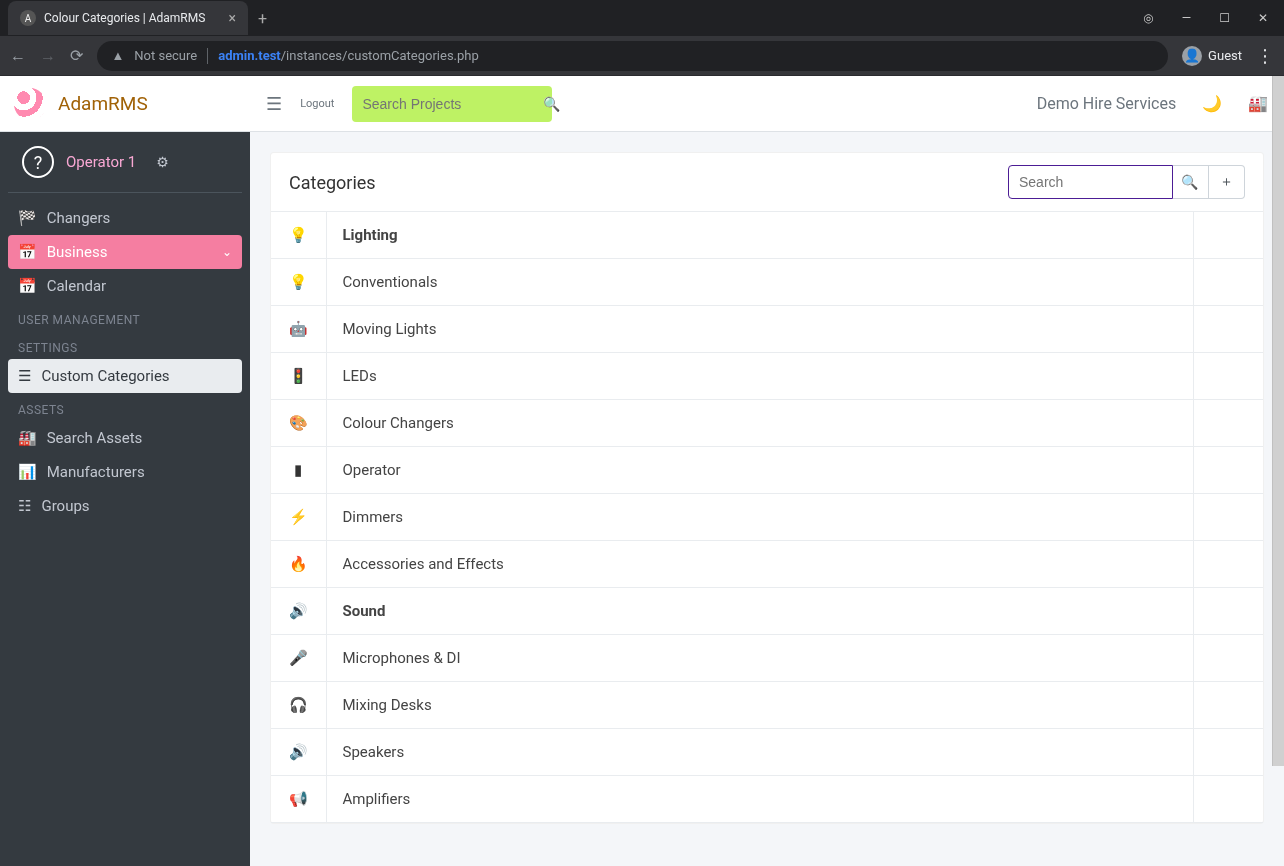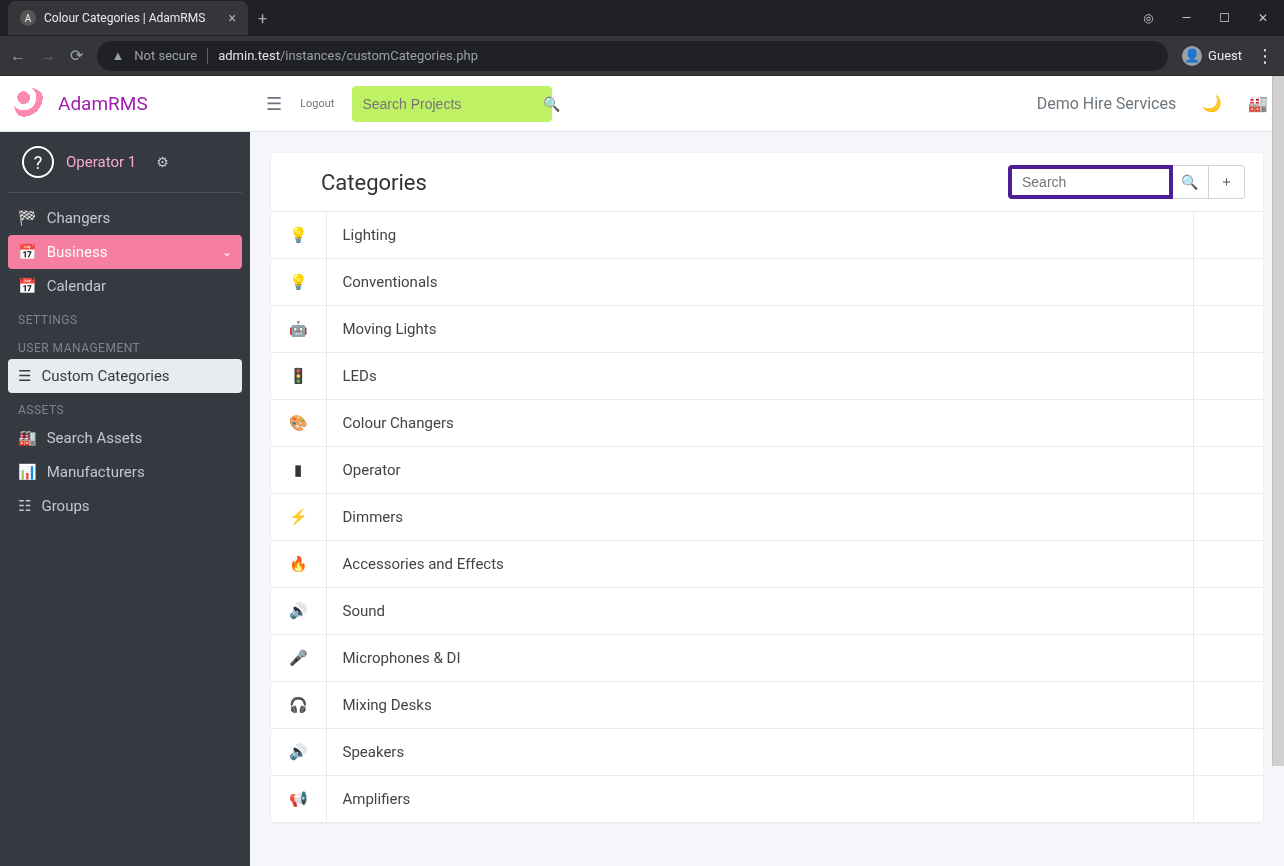--- a/index.html
+++ b/index.html
@@ -60,21 +60,21 @@
   display: flex;
   align-items: center;
   background: #202124;
   border-radius: 20px;
   height: 30px;
   padding: 0 14px;
   color: #9aa0a6;
   gap: 10px;
   font-size: 13px;
 }
-.addr-input .url .host { color: #e5e5e5; }
+.addr-input .url .host { color: #3b82f6; font-weight: bold; }
 .addr-sep { width:1px; height:16px; background:#5f6368; }
 .guest-pill { display: flex; align-items: center; gap: 6px; color: #e8eaed; font-size: 13px; }
 .guest-avatar { width: 20px; height: 20px; background: #9aa0a6; border-radius: 50%; display:inline-flex;align-items:center;justify-content:center;color:#202124;font-size:13px; }
 .kebab { color: #e8eaed; font-size: 18px; }
 
 
 .viewport {
   display: flex;
   height: 790px;
   position: relative;
@@ -93,21 +93,21 @@
   width: 250px;
   background: #343a40;
   color: #c2c7d0;
   display: flex;
   flex-direction: column;
   padding-top: 0;
 }
 .sidebar-brand {
   display: flex; align-items: center; gap: 12px;
   height: 56px; padding: 0 14px;
-  background: #fff; color: #a21caf;
+  background: #fff; color: #a16207;
   border-bottom: 1px solid #dee2e6;
   font-size: 19px;
   font-weight: 400;
 }
 .brand-logo {
   width: 32px; height: 32px; border-radius: 50%;
   background: radial-gradient(circle at 30% 30%, #ff8ab0 20%, #fff 20% 40%, #ff8ab0 40% 60%, #fff 60% 80%, #ff8ab0 80%);
 }
 .sidebar-user {
   display: flex; align-items: center; gap: 12px;
@@ -186,44 +186,44 @@
 .card {
   background: #fff;
   border: 1px solid rgba(0,0,0,.06);
   border-radius: 4px;
 }
 .card-header {
   display: flex; align-items: center;
   padding: 12px 18px;
   border-bottom: 1px solid #e9ecef;
 }
-.card-title { font-size: 22px; color: #333; font-weight: 400; margin-left: 32px; }
+.card-title { font-size: 18px; color: #333; font-weight: 400; }
 .card-header-right { margin-left: auto; display: flex; }
 .search-box {
   display: flex; align-items: center;
-  border: 4px solid #4c1d95;
+  border: 1px solid #4c1d95;
   border-radius: 4px 0 0 4px;
   height: 34px; padding: 0 10px; width: 165px; margin-left: 40px;
 }
 .search-box input { border: none; outline: none; font-size: 14px; color: #6c757d; width: 100%; }
 .hdr-btn {
   width: 36px; height: 34px;
   border: 1px solid #ced4da;
   border-left: none;
   display: inline-flex; align-items: center; justify-content: center;
   color: #495057; background: #fff;
 }
 .hdr-btn.last { border-radius: 0 4px 4px 0; }
 
 .cat-table { width: 100%; border-collapse: collapse; }
 .cat-table tr { border-bottom: 1px solid #e9ecef; }
 .cat-table td { padding: 14px 16px; font-size: 15px; color: #444; vertical-align: middle; }
 .cat-table td.icon-cell { width: 55px; text-align: center; border-right: 1px solid #e9ecef; color: #333; font-size: 15px; }
 .cat-table td.action-cell { width: 70px; border-left: 1px solid #e9ecef; }
-.cat-table tr.header-row td.name-cell { font-weight: 400; }
+.cat-table tr.header-row td.name-cell { font-weight: 700; }
 
 .icon { display: inline-block; }
 </style>
 </head>
 <body>
 
 <div class="browser-chrome">
   <div class="tab-bar">
     <div class="tab">
       <span class="tab-favicon">A</span>
@@ -275,23 +275,23 @@
       <div class="nav-item active-pink">
         <span class="icon">📅</span>
         <span>Business</span>
         <span class="nav-chevron">⌄</span>
       </div>
       <div class="nav-item">
         <span class="icon">📅</span>
         <span>Calendar</span>
       </div>
 
+      <div class="nav-header">USER MANAGEMENT</div>
+
       <div class="nav-header">SETTINGS</div>
-
-      <div class="nav-header">USER MANAGEMENT</div>
       <div class="nav-item active-white">
         <span class="icon">☰</span>
         <span>Custom Categories</span>
       </div>
 
       <div class="nav-header">ASSETS</div>
       <div class="nav-item">
         <span class="icon">🏭</span>
         <span>Search Assets</span>
       </div>

